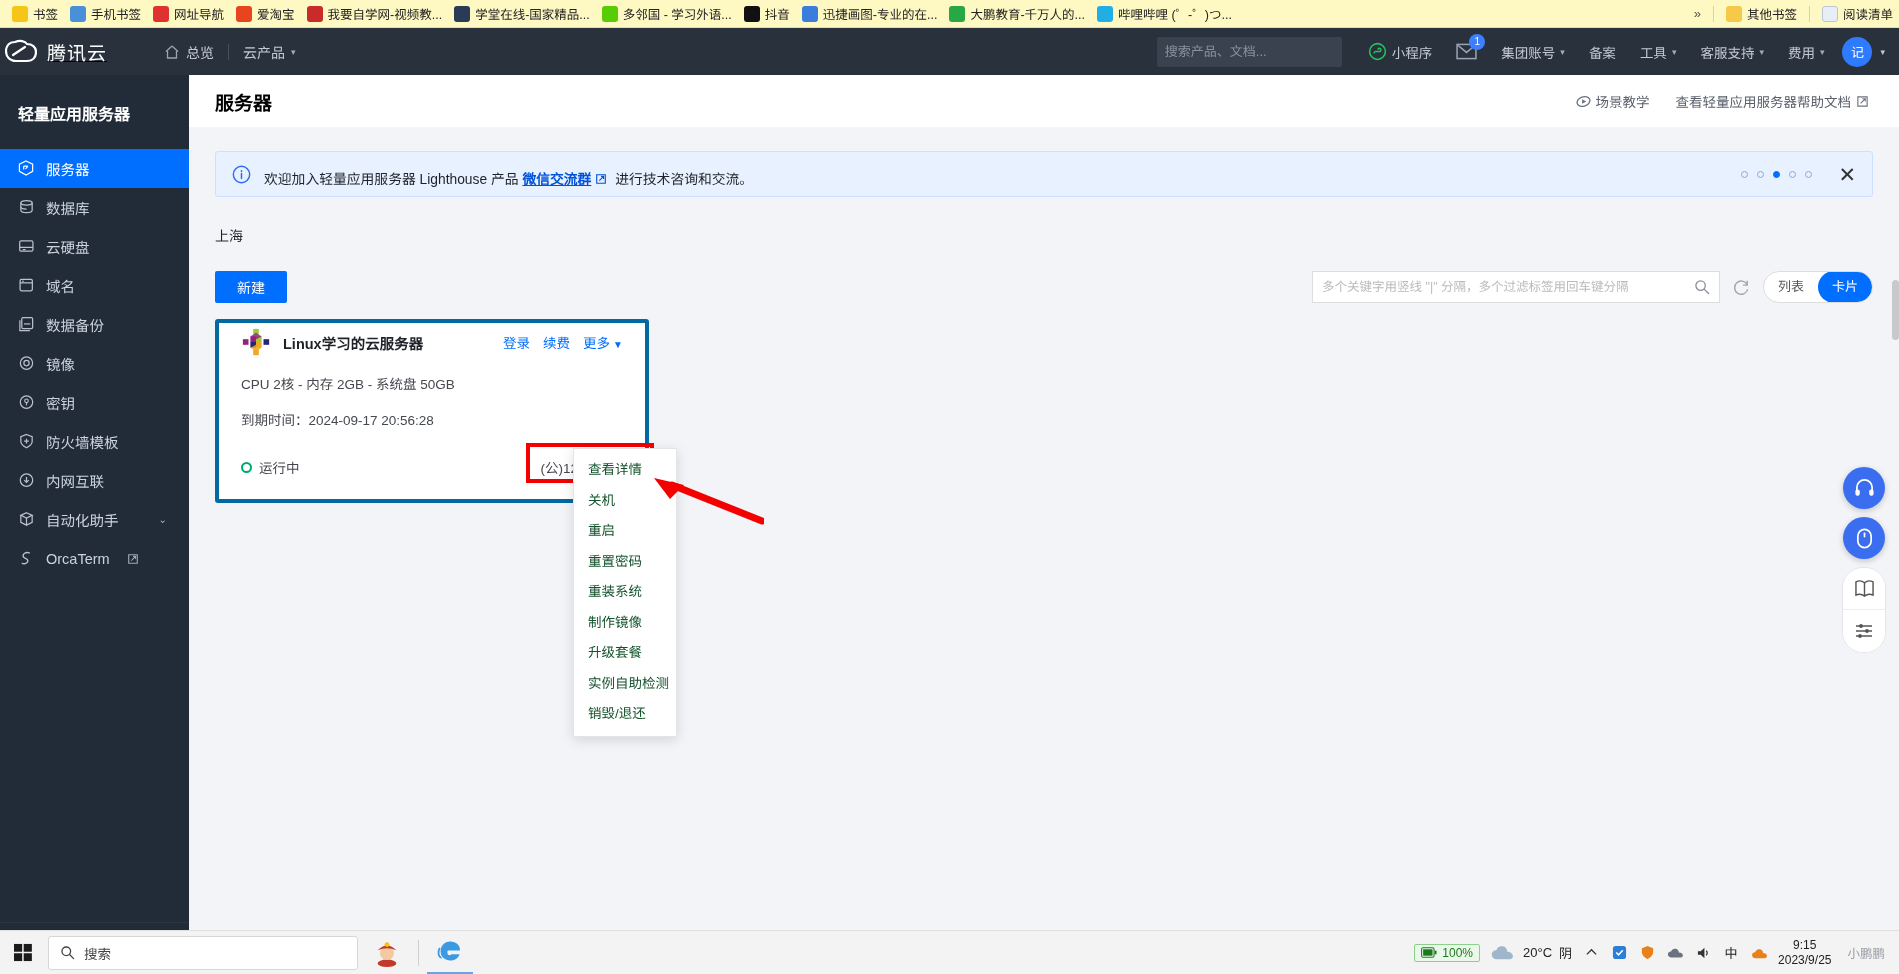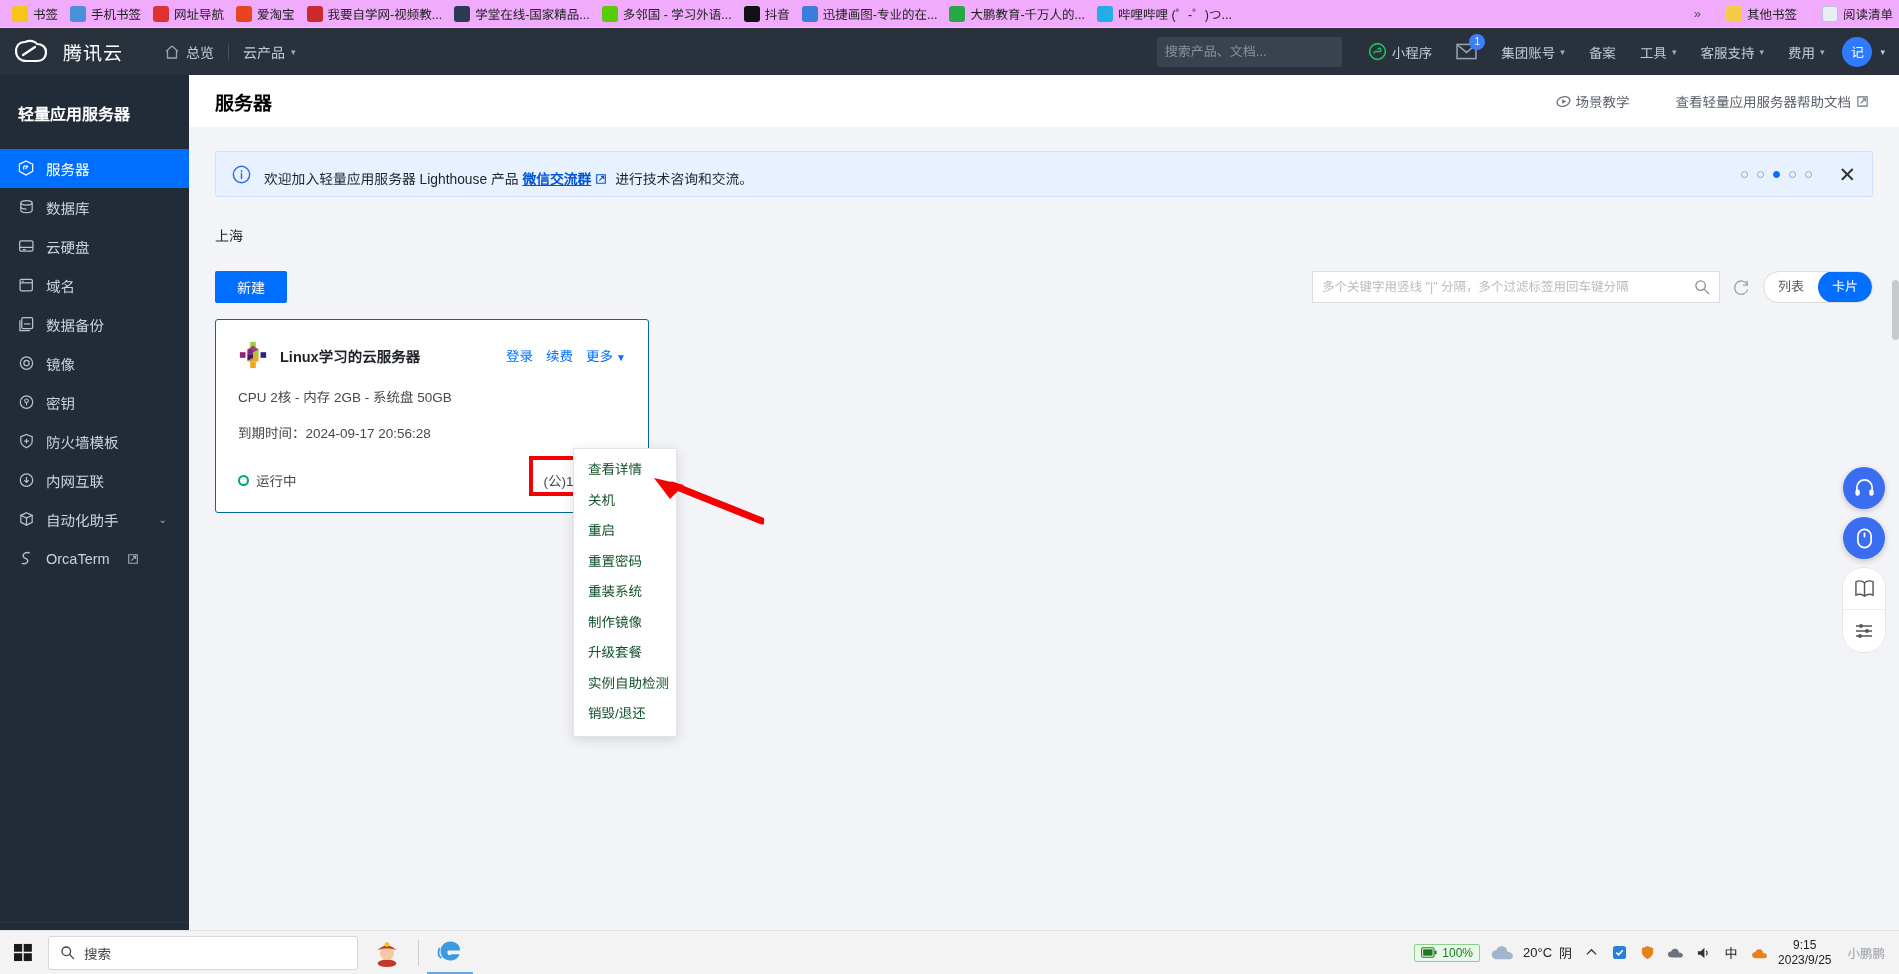--- a/index.html
+++ b/index.html
@@ -8,21 +8,21 @@
     width: 1899px; height: 974px;
     font-family: "Liberation Sans", "DejaVu Sans", sans-serif;
     overflow: hidden;
     background: #f5f5f5;
   }
   body { position: relative; }
 
   
   #bookmarks-bar {
     position: absolute; top: 0; left: 0; width: 1899px; height: 28px;
-    background: #f0abfc;
+    background: #fef9c3;
     display: flex; align-items: center;
     padding-left: 6px; gap: 2px;
     overflow: hidden;
     border-bottom: 1px solid #d9d9d9;
   }
   .bm {
     display: flex; align-items: center; gap: 5px;
     padding: 2px 6px; font-size: 12.5px; color: #222;
     white-space: nowrap; flex: 0 0 auto; cursor: default;
   }
@@ -32,21 +32,21 @@
   }
   .bm-sep { width: 1px; height: 16px; background: #d0d0d0; margin: 0 4px; flex: 0 0 auto; }
   .bm-chev { font-size: 13px; color: #555; padding: 0 6px; }
 
   
   #cloud-header {
     position: absolute; top: 28px; left: 0; width: 1899px; height: 47px;
     background: #29313d;
     display: flex; align-items: center;
   }
-  #brand { display: flex; align-items: center; gap: 16px; padding-left: 15px; width: 150px; }
+  #brand { display: flex; align-items: center; gap: 10px; padding-left: 5px; width: 150px; text-decoration: underline; }
   #brand-name { color: #fff; font-size: 19px; letter-spacing: 1px; }
   .nav-link {
     color: #c3cad6; font-size: 14px; display: flex; align-items: center; gap: 6px;
     padding: 0 14px; height: 47px; cursor: pointer;
   }
   .nav-div { width: 1px; height: 16px; background: #49505c; }
   .caret { font-size: 9px; opacity: .8; }
 
   #header-right {
     margin-left: auto; display: flex; align-items: center; gap: 0; padding-right: 14px; padding-left: 45px;
@@ -106,21 +106,21 @@
   
   #main {
     position: absolute; top: 75px; left: 189px;
     width: 1710px; height: 899px; background: #f3f4f7; overflow: hidden;
   }
   #page-head {
     background: #fff; height: 52px; display: flex; align-items: center;
     padding: 0 30px 0 26px;
   }
   #page-title { font-size: 19px; font-weight: bold; color: #000; }
-  #page-head-right { margin-left: auto; display: flex; align-items: center; gap: 46px; }
+  #page-head-right { margin-left: auto; display: flex; align-items: center; gap: 26px; }
   .head-link { font-size: 13.5px; color: #5a5f6b; display: flex; align-items: center; gap: 5px; cursor: pointer; }
 
   #content-body { padding: 0 26px; }
 
   
   #banner {
     margin-top: 24px; height: 46px; background: #e8f1ff; border: 1px solid #cfe0ff;
     border-radius: 3px; display: flex; align-items: center; padding: 0 16px;
   }
   #banner-text { font-size: 13.8px; color: #1f2329; margin-left: 13px; margin-top: 8px; }
@@ -156,21 +156,21 @@
     padding: 0 14px; height: 32px; line-height: 32px; font-size: 13px;
     color: #555; cursor: pointer;
   }
   .vt.on { background: #006eff; color: #fff; border-radius: 16px; height: 32px; }
 
   #region-label { margin-top: 28px; font-size: 14px; color: #1f2329; }
 
   
   #card {
     margin-top: 16px; width: 434px; min-height: 160px; background: #fff;
-    border: 1px solid #0369a1; border-radius: 3px; padding: 20px 22px 22px 22px;
+    border: 4px solid #0369a1; border-radius: 3px; padding: 4px 22px 22px 22px;
     position: relative;
   }
   #card-head { display: flex; align-items: center; }
   #os-logo { width: 30px; height: 30px; flex: 0 0 auto; }
   #card-name { font-size: 14.5px; font-weight: bold; color: #1f2329; margin-left: 12px; }
   #card-actions { margin-left: auto; display: flex; align-items: center; gap: 13px; }
   .card-act { font-size: 13.5px; color: #006eff; cursor: pointer; }
   #more-caret { font-size: 10px; color: #006eff; margin-left: 3px; }
   .card-spec { margin-top: 16px; font-size: 13.5px; color: #45484f; }
   #card-foot { margin-top: 28px; display: flex; align-items: center; }

